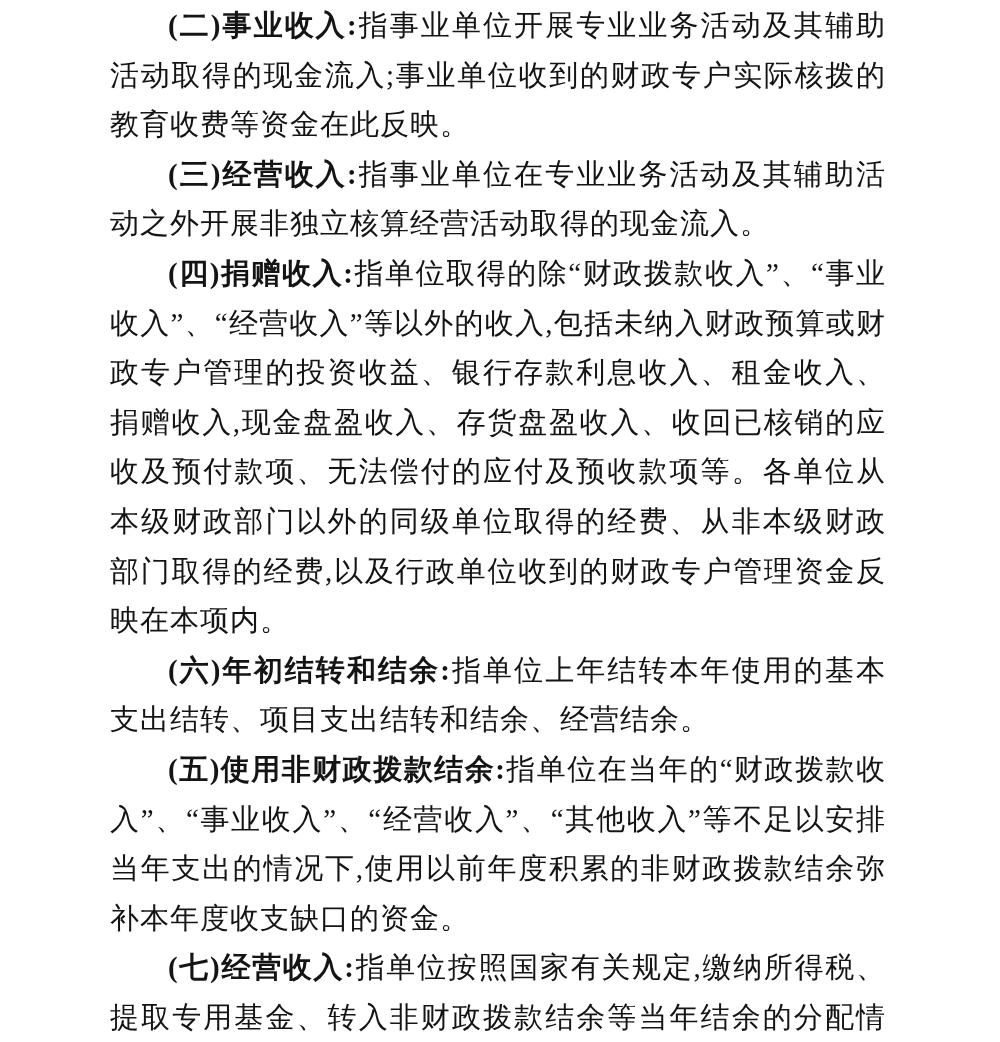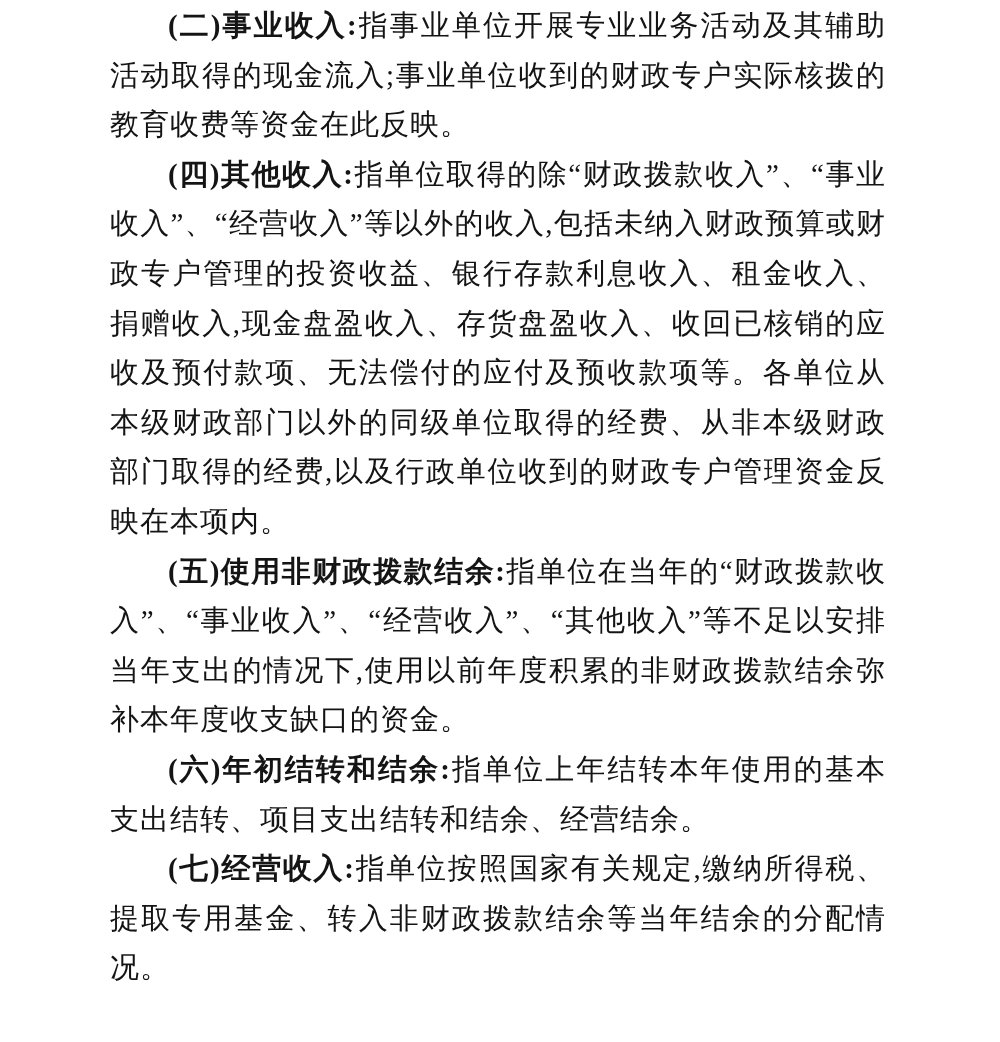--- a/index.html
+++ b/index.html
@@ -32,22 +32,23 @@
     font-weight: bold;
   }
 </style>
 </head>
 <body>
 
 <div class="page">
 
   <p class="para"><span class="term">(二)事业收入:</span><span>指事业单位开展专业业务活动及其辅助活动取得的现金流入;事业单位收到的财政专户实际核拨的教育收费等资金在此反映。</span></p>
 
+  <p class="para"><span class="term">(三)经营收入:</span><span>指事业单位在专业业务活动及其辅助活动之外开展非独立核算经营活动取得的现金流入。</span></p>
 
-  <p class="para"><span class="term">(四)其他收入:</span><span>指单位取得的除“财政拨款收入”、“事业收入”、“经营收入”等以外的收入,包括未纳入财政预算或财政专户管理的投资收益、银行存款利息收入、租金收入、捐赠收入,现金盘盈收入、存货盘盈收入、收回已核销的应收及预付款项、无法偿付的应付及预收款项等。各单位从本级财政部门以外的同级单位取得的经费、从非本级财政部门取得的经费,以及行政单位收到的财政专户管理资金反映在本项内。</span></p>
+  <p class="para"><span class="term">(四)捐赠收入:</span><span>指单位取得的除“财政拨款收入”、“事业收入”、“经营收入”等以外的收入,包括未纳入财政预算或财政专户管理的投资收益、银行存款利息收入、租金收入、捐赠收入,现金盘盈收入、存货盘盈收入、收回已核销的应收及预付款项、无法偿付的应付及预收款项等。各单位从本级财政部门以外的同级单位取得的经费、从非本级财政部门取得的经费,以及行政单位收到的财政专户管理资金反映在本项内。</span></p>
+
+  <p class="para"><span class="term">(六)年初结转和结余:</span><span>指单位上年结转本年使用的基本支出结转、项目支出结转和结余、经营结余。</span></p>
 
   <p class="para"><span class="term">(五)使用非财政拨款结余:</span><span>指单位在当年的“财政拨款收入”、“事业收入”、“经营收入”、“其他收入”等不足以安排当年支出的情况下,使用以前年度积累的非财政拨款结余弥补本年度收支缺口的资金。</span></p>
-
-  <p class="para"><span class="term">(六)年初结转和结余:</span><span>指单位上年结转本年使用的基本支出结转、项目支出结转和结余、经营结余。</span></p>
 
   <p class="para"><span class="term">(七)经营收入:</span><span>指单位按照国家有关规定,缴纳所得税、提取专用基金、转入非财政拨款结余等当年结余的分配情况。</span></p>
 
 </div>
 
 </body></html>

